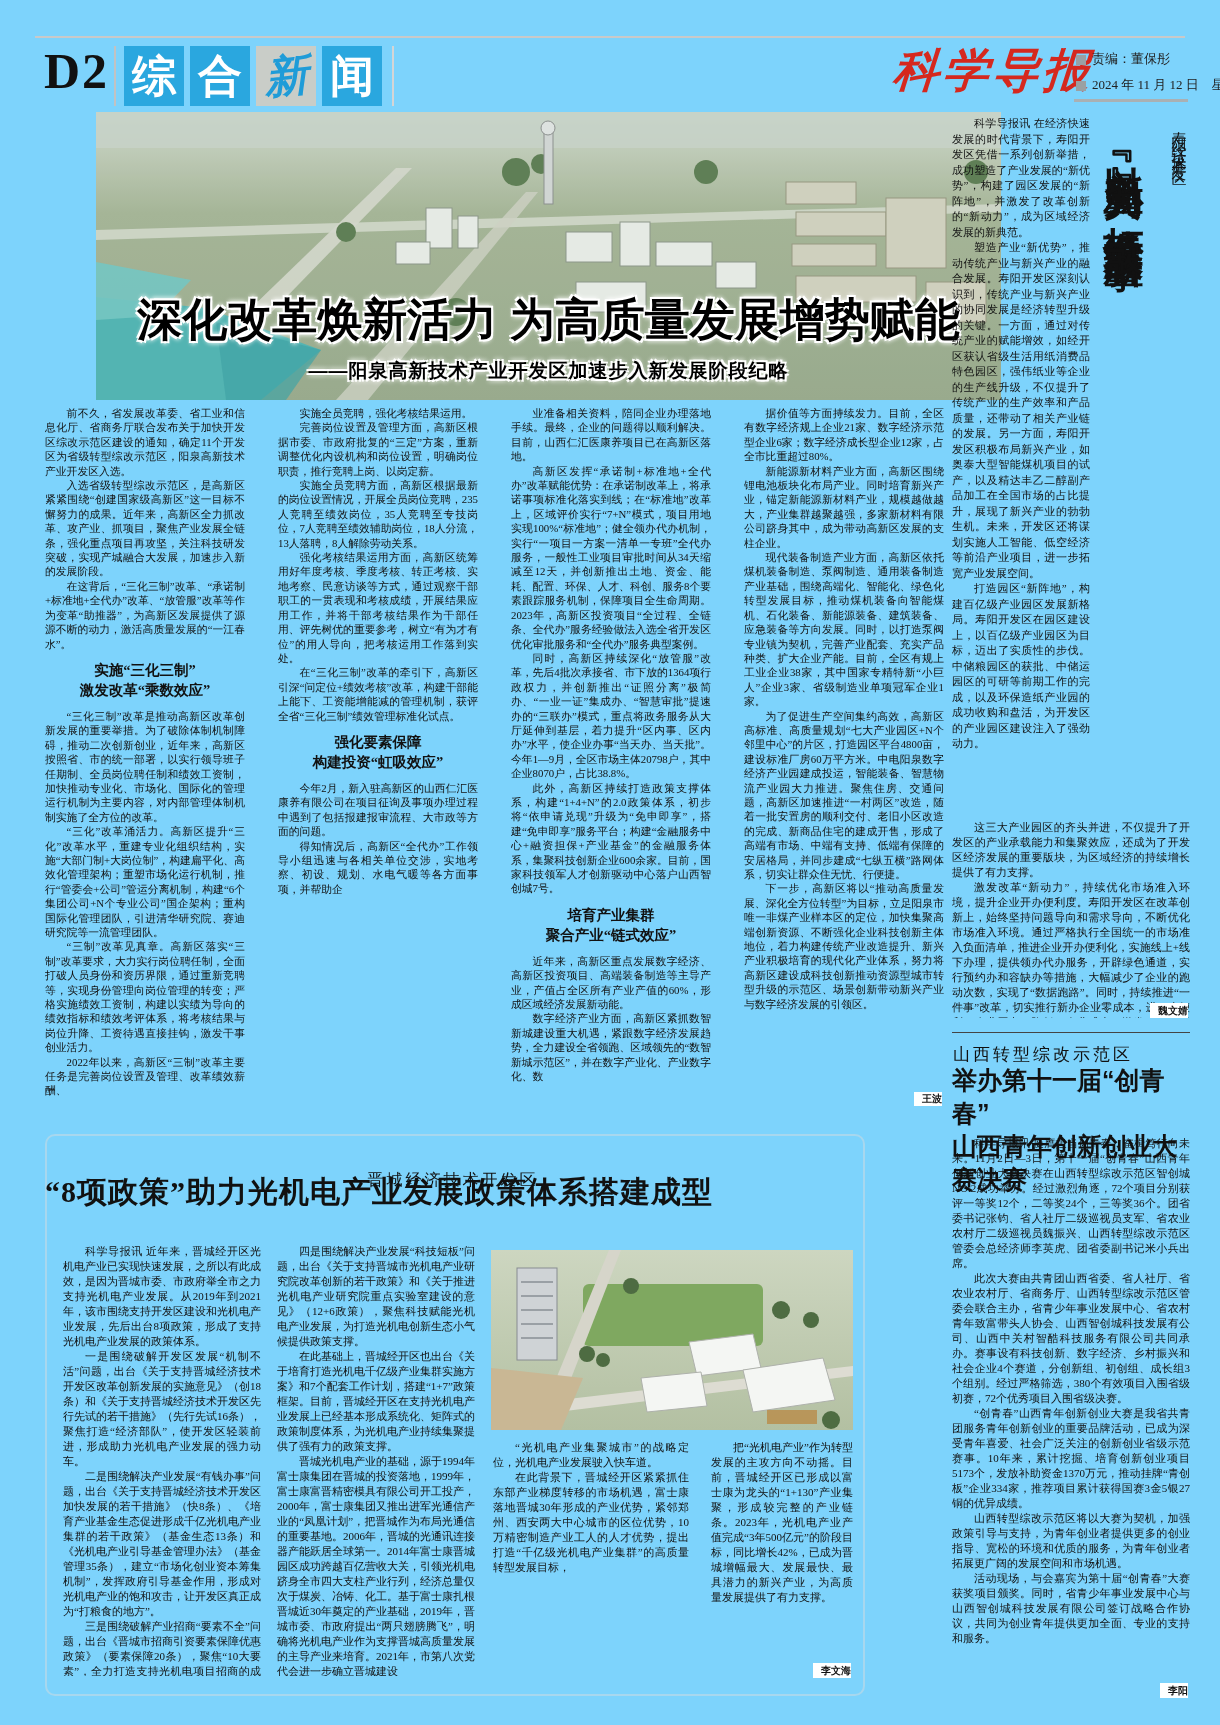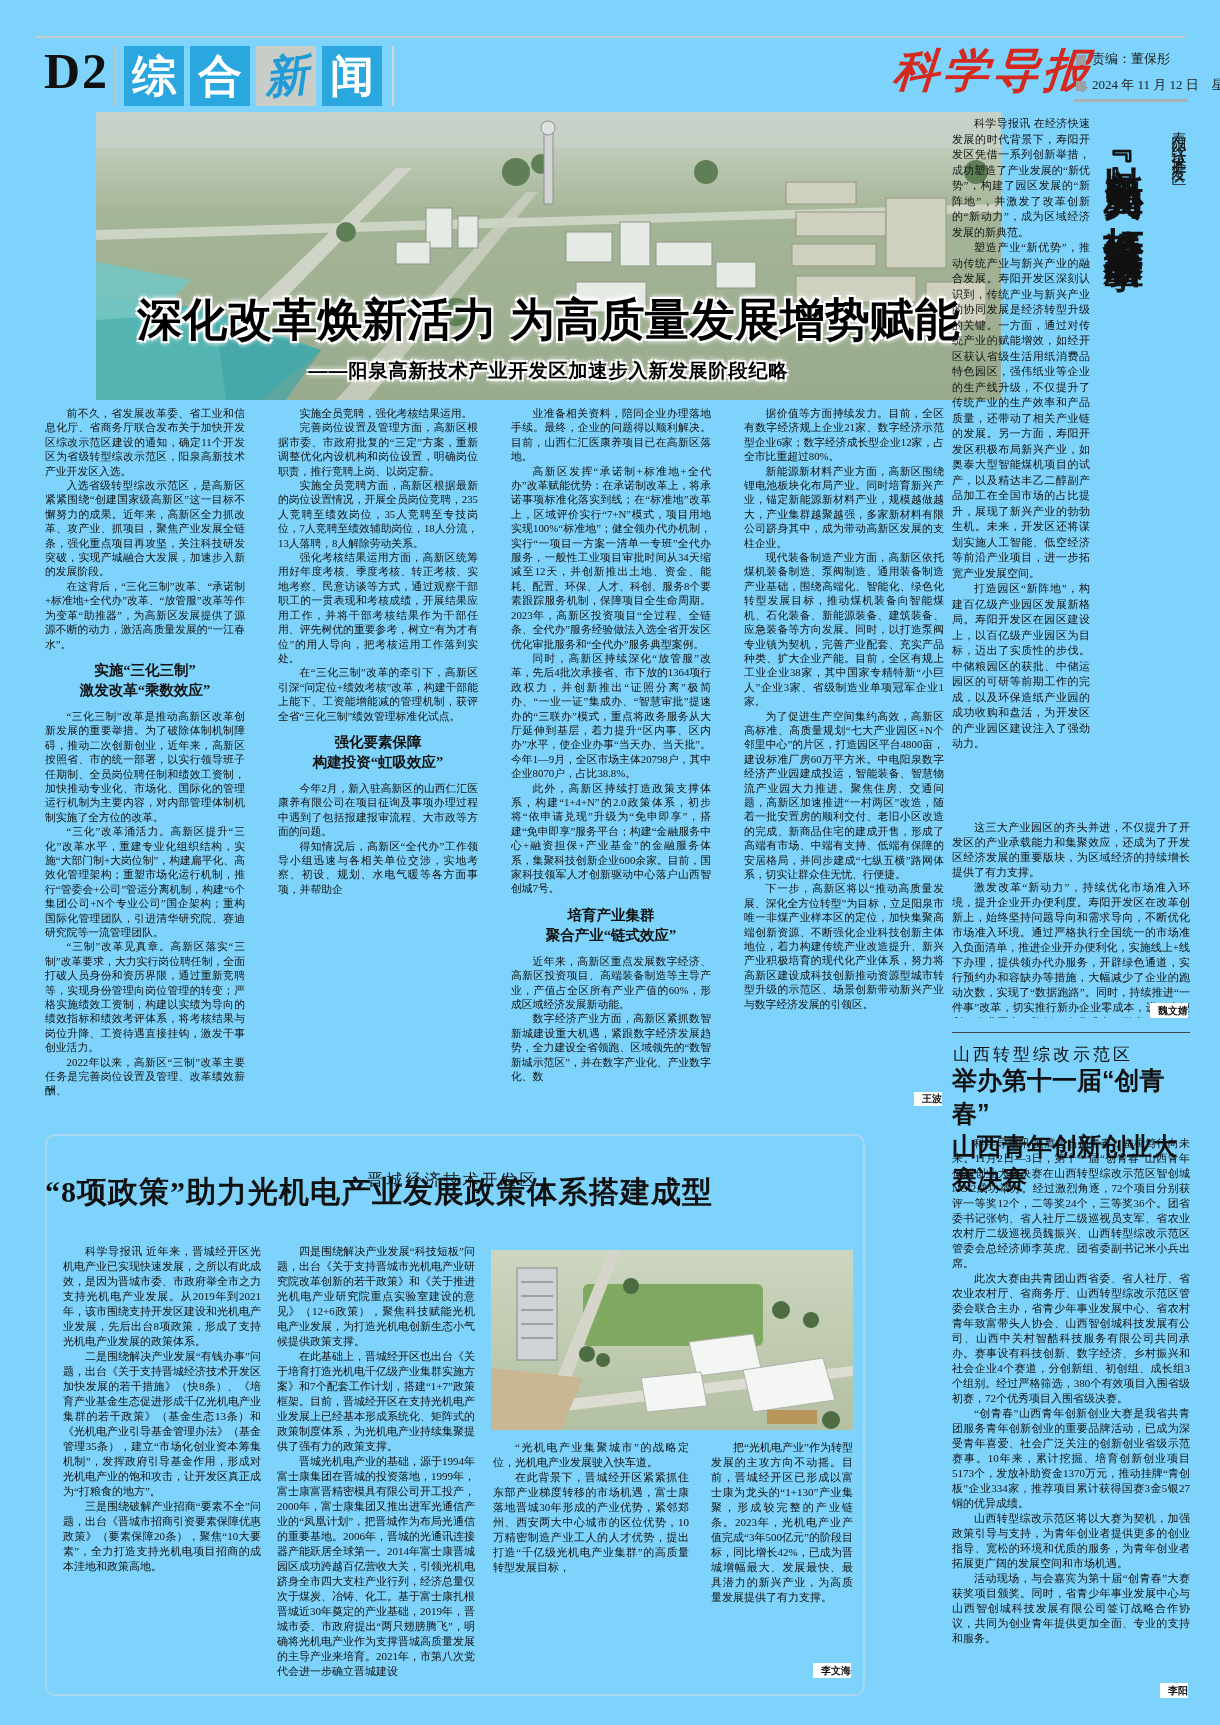--- a/index.html
+++ b/index.html
@@ -207,20 +207,21 @@
       <p class="para">山西转型综改示范区将以大赛为契机，加强政策引导与支持，为青年创业者提供更多的创业指导、宽松的环境和优质的服务，为青年创业者拓展更广阔的发展空间和市场机遇。</p>
       <p class="para">活动现场，与会嘉宾为第十届“创青春”大赛获奖项目颁奖。同时，省青少年事业发展中心与山西智创城科技发展有限公司签订战略合作协议，共同为创业青年提供更加全面、专业的支持和服务。</p>
       <div class="byline-abs">李阳</div>
   </div>
 
   <div class="jc-box"></div>
   <div class="jc-kicker">晋城经济技术开发区</div>
   <div class="jc-headline">“8项政策”助力光机电产业发展政策体系搭建成型</div>
   <div class="col jc-col" style="left:63px;top:1244px;width:198px;height:432px">
       <p class="para">科学导报讯  近年来，晋城经开区光机电产业已实现快速发展，之所以有此成效，是因为晋城市委、市政府举全市之力支持光机电产业发展。从2019年到2021年，该市围绕支持开发区建设和光机电产业发展，先后出台8项政策，形成了支持光机电产业发展的政策体系。</p>
+      <p class="para">一是围绕破解开发区发展“机制不活”问题，出台《关于支持晋城经济技术开发区改革创新发展的实施意见》（创18条）和《关于支持晋城经济技术开发区先行先试的若干措施》（先行先试16条），聚焦打造“经济部队”，使开发区轻装前进，形成助力光机电产业发展的强力动车。</p>
       <p class="para">二是围绕解决产业发展“有钱办事”问题，出台《关于支持晋城经济技术开发区加快发展的若干措施》（快8条）、《培育产业基金生态促进形成千亿光机电产业集群的若干政策》（基金生态13条）和《光机电产业引导基金管理办法》（基金管理35条），建立“市场化创业资本筹集机制”，发挥政府引导基金作用，形成对光机电产业的饱和攻击，让开发区真正成为“打粮食的地方”。</p>
       <p class="para">三是围绕破解产业招商“要素不全”问题，出台《晋城市招商引资要素保障优惠政策》（要素保障20条），聚焦“10大要素”，全力打造支持光机电项目招商的成本洼地和政策高地。</p>
     </div>
   <div class="col jc-col" style="left:277px;top:1244px;width:198px;height:432px">
       <p class="para">四是围绕解决产业发展“科技短板”问题，出台《关于支持晋城市光机电产业研究院改革创新的若干政策》和《关于推进光机电产业研究院重点实验室建设的意见》（12+6政策），聚焦科技赋能光机电产业发展，为打造光机电创新生态小气候提供政策支撑。</p>
       <p class="para">在此基础上，晋城经开区也出台《关于培育打造光机电千亿级产业集群实施方案》和7个配套工作计划，搭建“1+7”政策框架。目前，晋城经开区在支持光机电产业发展上已经基本形成系统化、矩阵式的政策制度体系，为光机电产业持续集聚提供了强有力的政策支撑。</p>
       <p class="para">晋城光机电产业的基础，源于1994年富士康集团在晋城的投资落地，1999年，富士康富晋精密模具有限公司开工投产，2000年，富士康集团又推出进军光通信产业的“凤凰计划”，把晋城作为布局光通信的重要基地。2006年，晋城的光通讯连接器产能跃居全球第一。2014年富士康晋城园区成功跨越百亿营收大关，引领光机电跻身全市四大支柱产业行列，经济总量仅次于煤炭、冶铸、化工。基于富士康扎根晋城近30年奠定的产业基础，2019年，晋城市委、市政府提出“两只翅膀腾飞”，明确将光机电产业作为支撑晋城高质量发展的主导产业来培育。2021年，市第八次党代会进一步确立晋城建设</p>
     </div>
   <div class="jc-photo">
     <svg width="362" height="180" viewBox="0 0 362 180">

